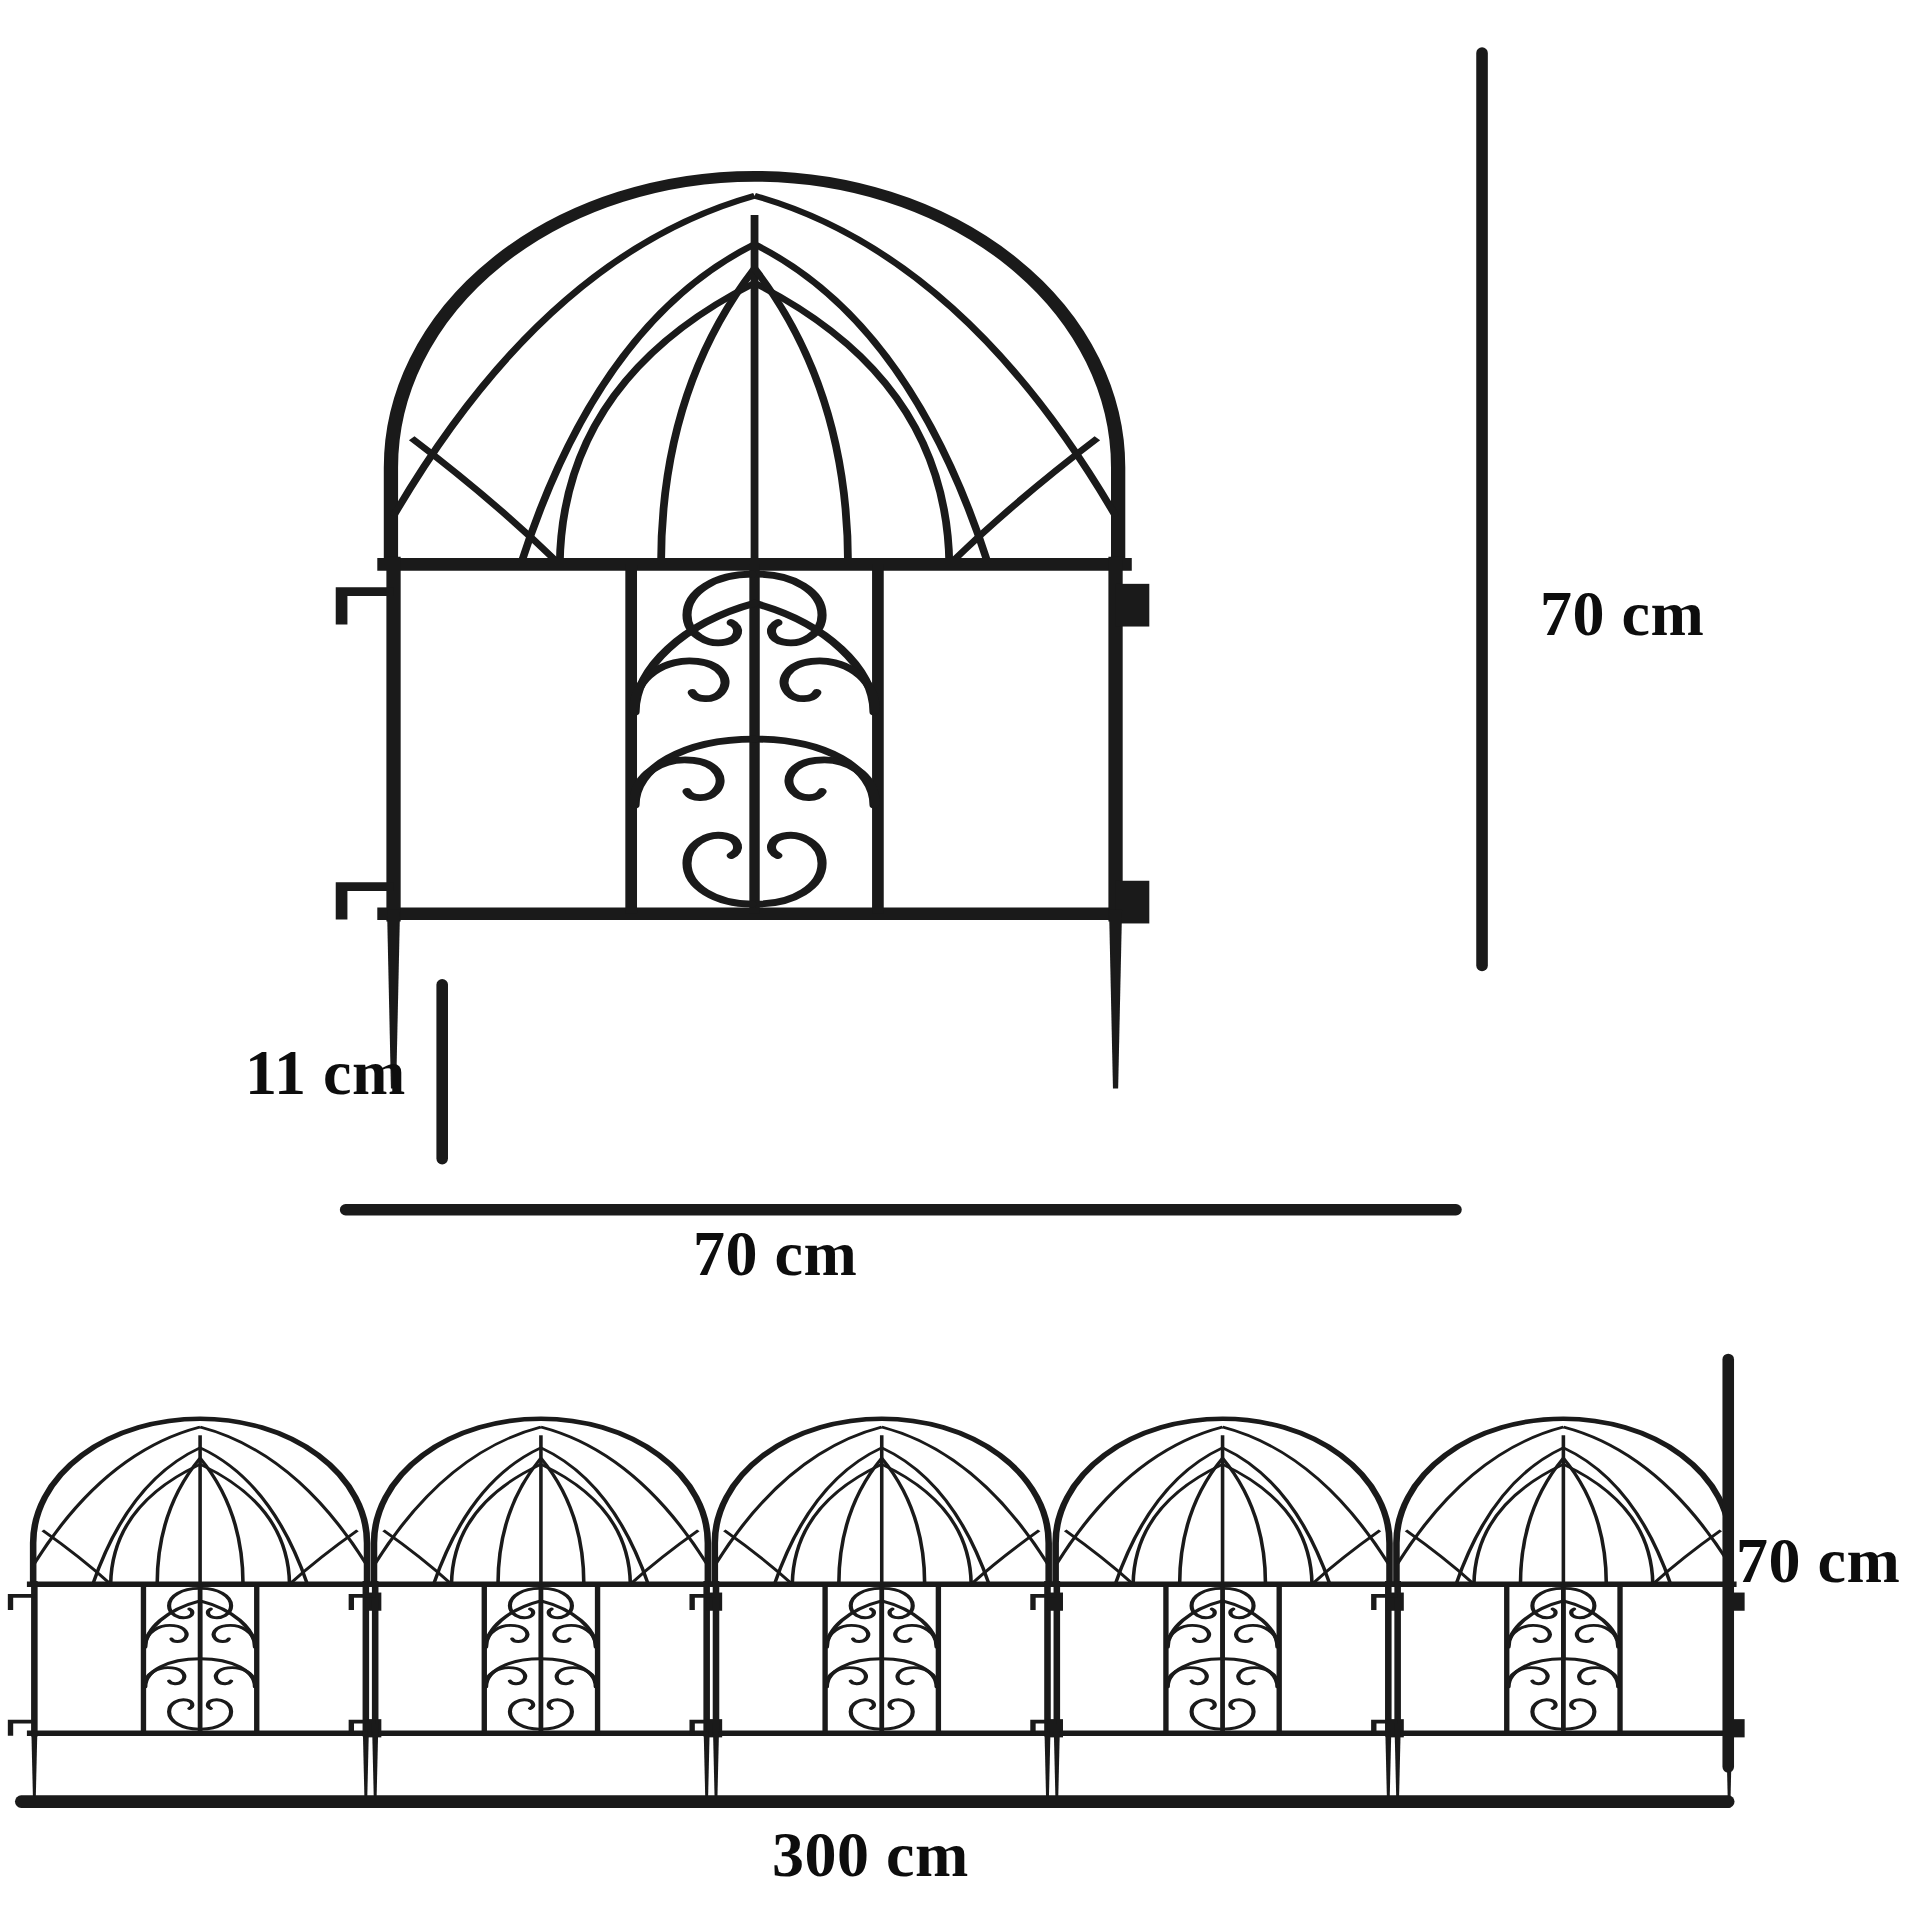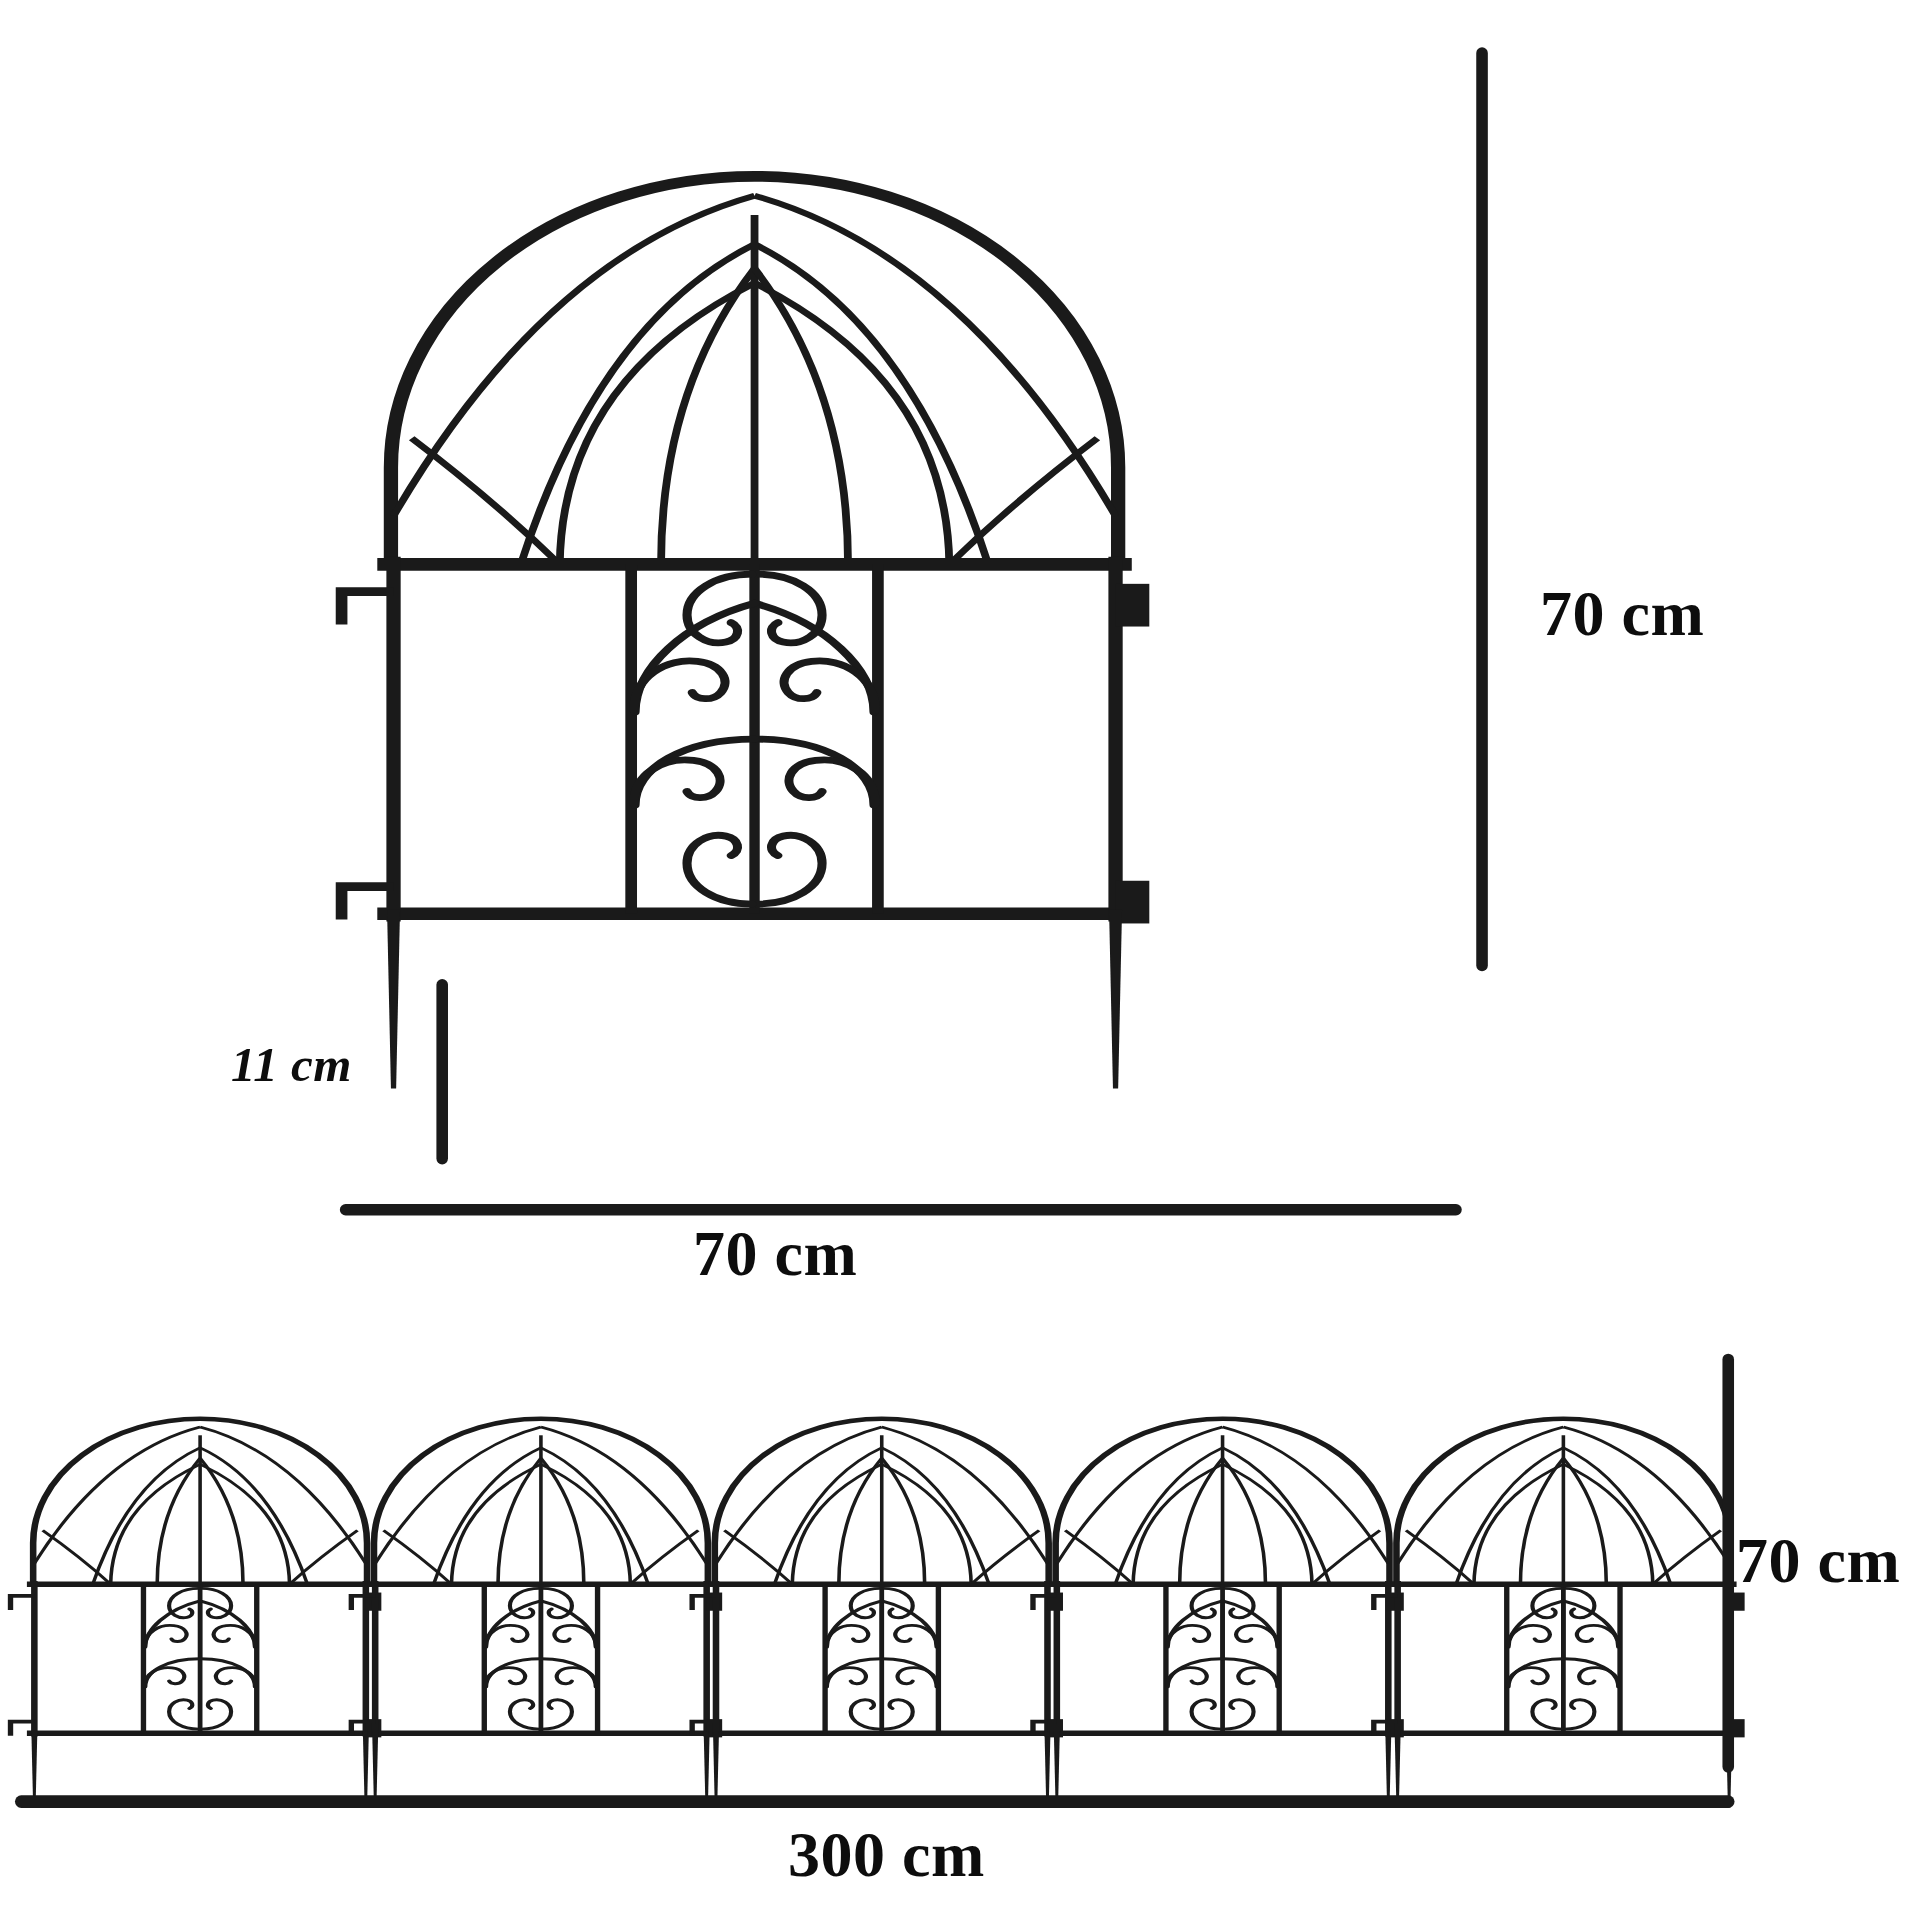--- a/index.html
+++ b/index.html
@@ -28,24 +28,24 @@
   }
   .dim-label {
     position: absolute;
     font-family: "Liberation Serif", "DejaVu Serif", serif;
     font-weight: bold;
     color: #0d0d0d;
     white-space: nowrap;
     letter-spacing: 0.5px;
   }
   #label-height-main  { left: 1540px; top: 577px;  font-size: 64px; }
-  #label-leg-main     { left: 231px;  top: 1036px; font-size: 49px; font-style: italic; }
+  #label-leg-main     { left: 245px;  top: 1036px; font-size: 64px; }
   #label-width-main   { left: 693px;  top: 1217px; font-size: 64px; }
   #label-height-row   { left: 1736px; top: 1524px; font-size: 64px; }
-  #label-width-row    { left: 788px;  top: 1818px; font-size: 64px; }
+  #label-width-row    { left: 772px;  top: 1818px; font-size: 64px; }
 </style>
 </head>
 <body>
 
 <div id="stage">
 
   <svg class="layer" viewBox="0 0 2000 2000">
     <defs>
 
       <g id="panel">

